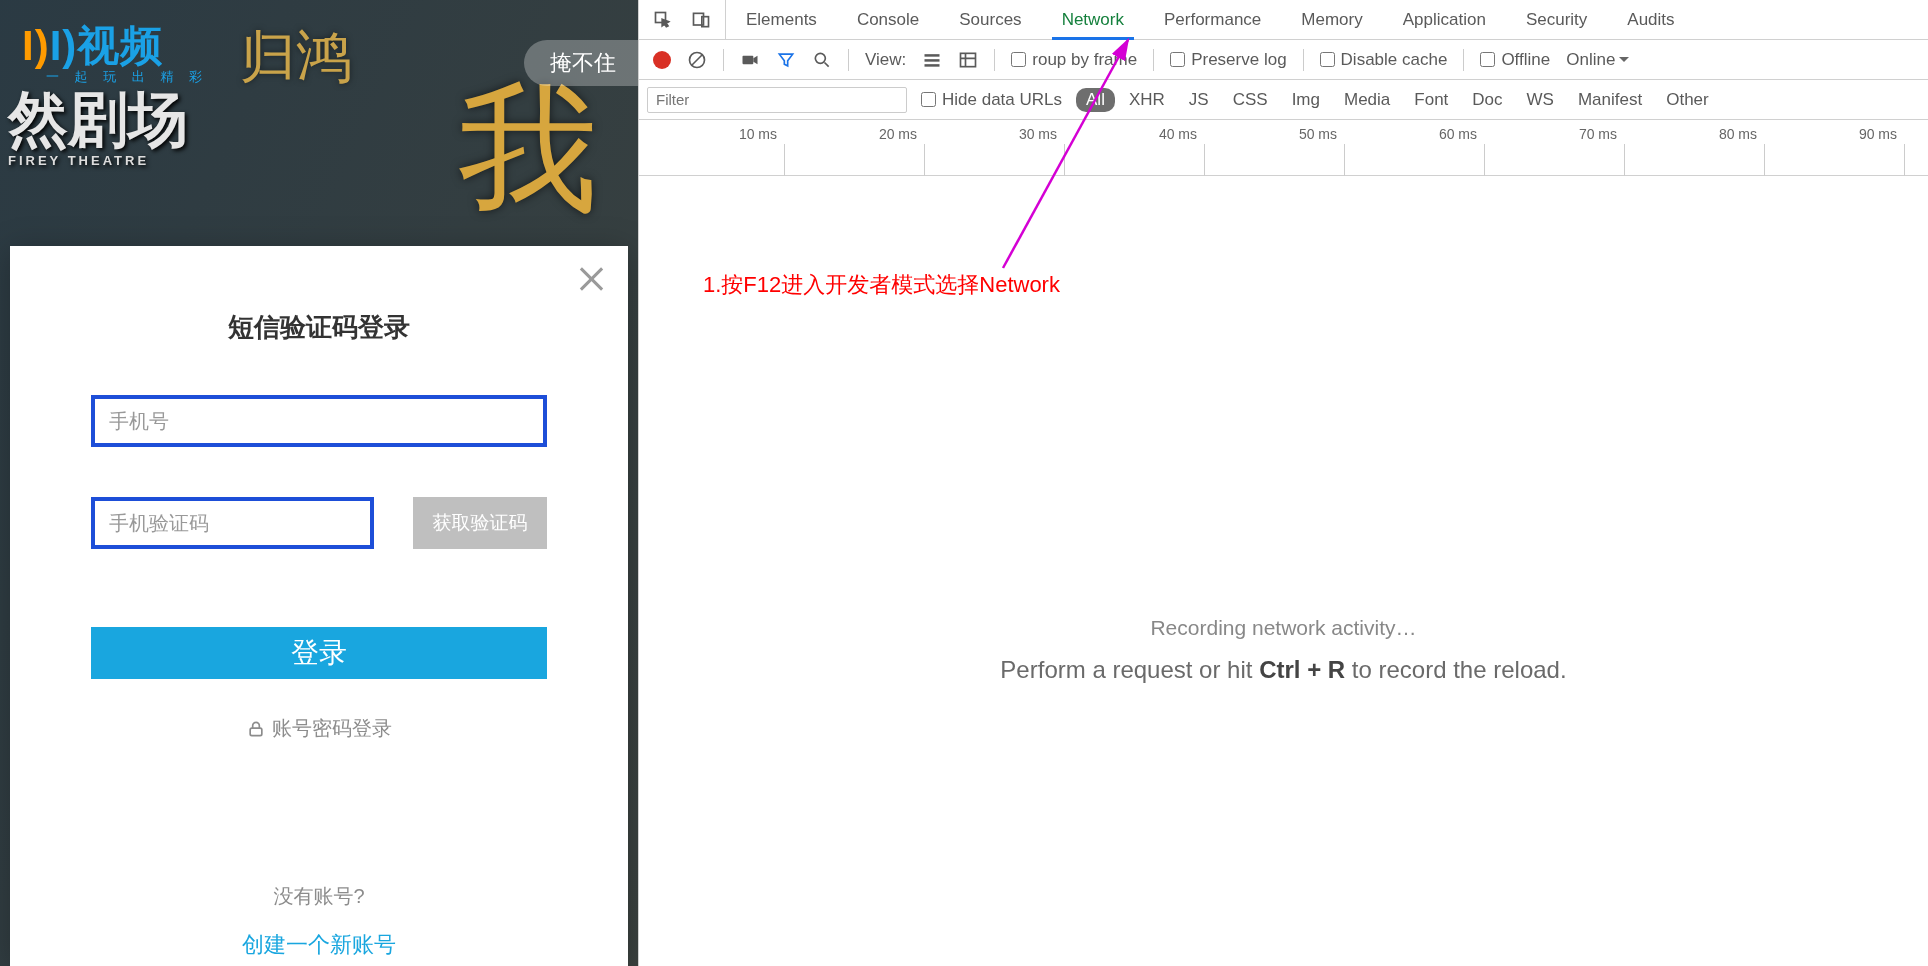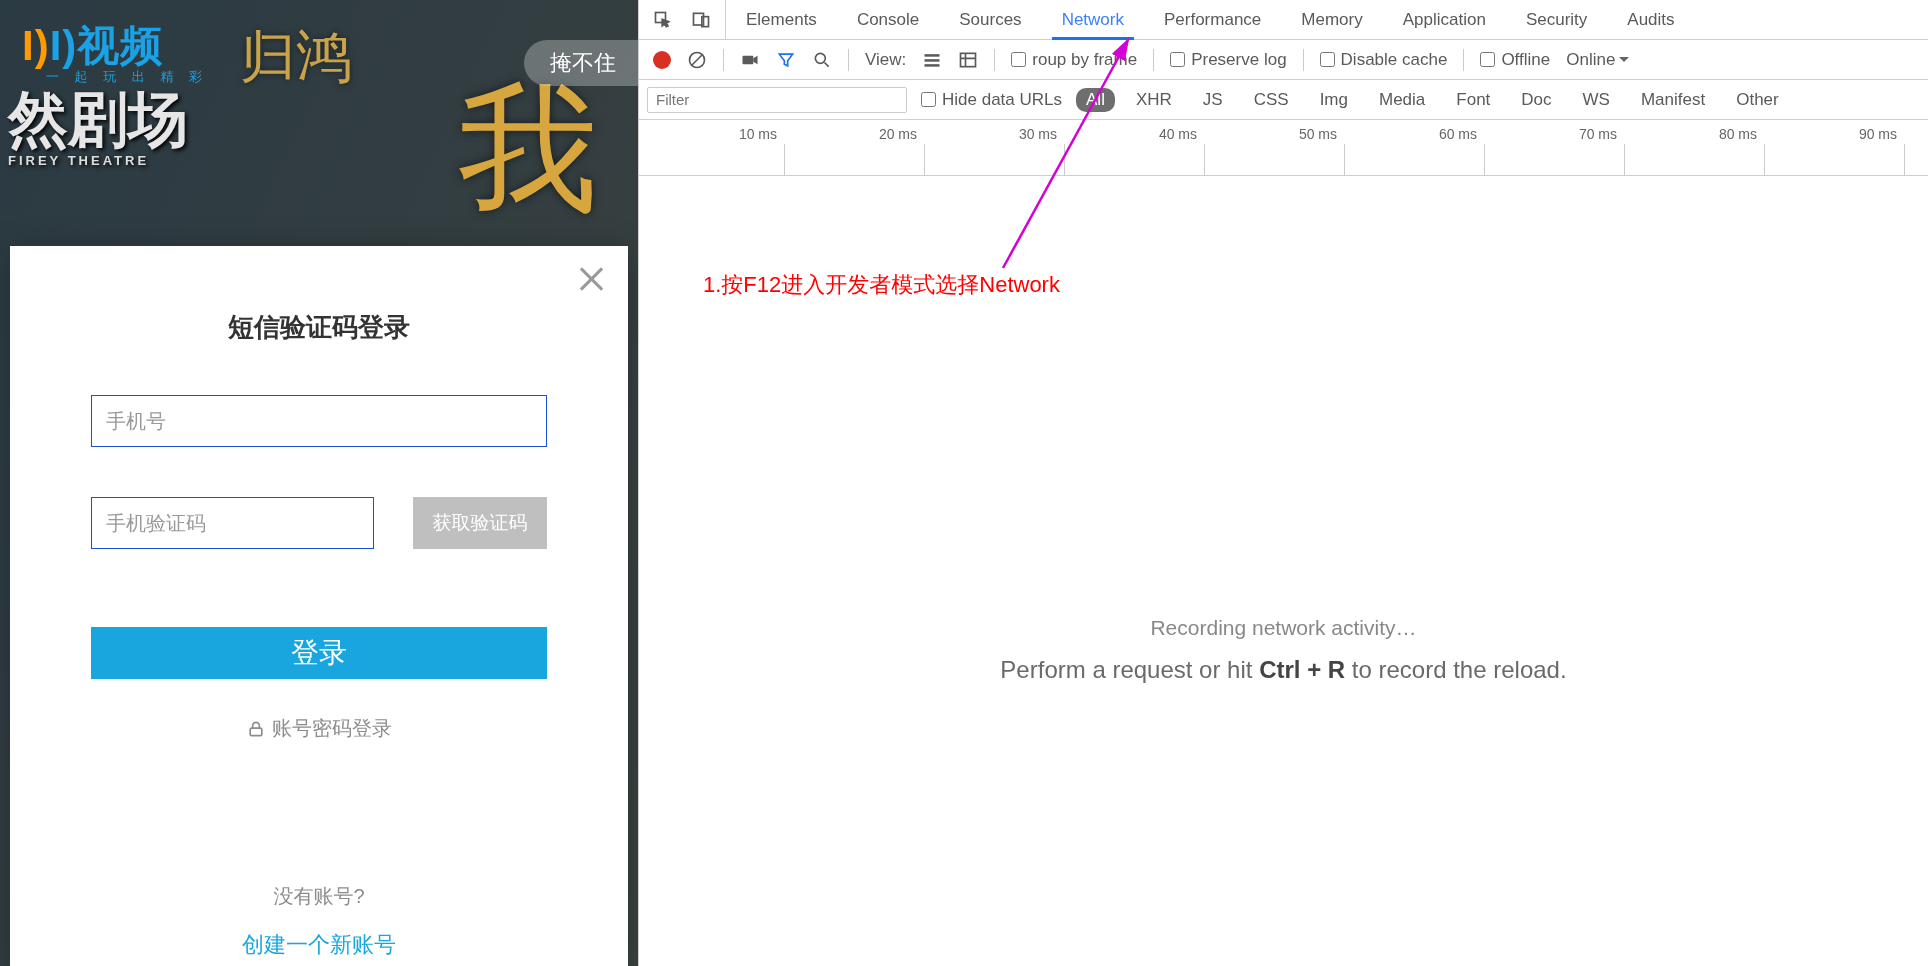--- a/index.html
+++ b/index.html
@@ -26,40 +26,40 @@
 .qr-box::after { left:8px; top:8px; width:14px; height:14px; background:#fff; box-shadow: 32px 0 #fff, 0 32px #fff; }
 
 
 .login { position:absolute; left:10px; top:246px; width:618px; height:720px; background:#fff; box-shadow: 0 4px 30px rgba(0,0,0,.25); }
 .login-close { position:absolute; right:22px; top:18px; width:30px; height:30px; cursor:pointer; }
 .login-close::before, .login-close::after { content:""; position:absolute; left:14px; top:0; width:3px; height:30px; background:#9a9a9a; }
 .login-close::before { transform: rotate(45deg); }
 .login-close::after { transform: rotate(-45deg); }
 .login-title { text-align:center; font-size:26px; color:#333; font-weight:600; margin-top:64px; }
 .login-form { width:456px; margin: 50px auto 0; }
-.login-input { width:100%; height:52px; border:1px solid #1d4ed8; font-size:20px; padding:0 14px; color:#333; outline:none; }
+.login-input { width:100%; height:52px; border:4px solid #1d4ed8; font-size:20px; padding:0 14px; color:#333; outline:none; }
 .login-input::placeholder { color:#999; }
 .login-row2 { display:flex; margin-top:50px; gap:10px;border-radius:26px; }
 .login-row2 .login-input { flex:1; }
 .btn-code { width:134px; height:52px; background:#bfbfbf; color:#fff; border:none; font-size:19px; cursor:pointer;margin-left:29px; }
 .btn-login { width:100%; height:52px; margin-top:78px; background:#19a6df; color:#fff; border:none; font-size:28px; cursor:pointer; }
 .pwd-login { display:flex; align-items:center; justify-content:center; gap:6px; margin-top:36px; color:#8c8c8c; font-size:20px; cursor:pointer; }
 .lock-ico { width:20px; height:20px; }
 .lock-ico svg { width:100%; height:100%; }
 .login-footer { position:absolute; bottom:6px; left:0; right:0; text-align:center; }
 .login-footer .q { color:#8c8c8c; font-size:20px; }
 .login-footer .create { color:#19a6df; font-size:22px; margin-top:20px; cursor:pointer; }
 
 
 .devtools { position:absolute; left:638px; top:0; right:0; bottom:0; background:#fff; border-left:1px solid #d0d0d0; }
 .dt-tabs { height:40px; border-bottom:1px solid #d0d0d0; display:flex; align-items:stretch; font-size:17px; color:#5a5a5a; }
 .dt-iconbox { display:flex; align-items:center; padding:0 14px; gap:18px; border-right:1px solid #d0d0d0; }
 .dt-iconbox svg { width:20px; height:20px; }
 .dt-tab { padding:0 20px; display:flex; align-items:center; cursor:pointer; position:relative; }
-.dt-tab.active { color:#3b82f6; }
+.dt-tab.active { color:#15803d; }
 .dt-tab.active::after { content:""; position:absolute; left:10px; right:10px; bottom:-1px; height:3px; background:#1a73e8; }
 
 .dt-toolbar { height:40px; border-bottom:1px solid #d0d0d0; display:flex; align-items:center; padding:0 14px; gap:16px; font-size:17px; color:#5a5a5a; }
 .rec-dot { width:18px; height:18px; border-radius:50%; background:#d93025; }
 .tb-sep { width:1px; height:22px; background:#ccc; }
 .tb-ico { width:20px; height:20px; display:flex; align-items:center; justify-content:center; }
 .tb-ico svg { width:100%; height:100%; }
 .funnel { color:#1a73e8; }
 .tb-label { color:#5a5a5a; }
 .chk { display:flex; align-items:center; gap:6px; }
@@ -225,21 +225,21 @@
         <span class="tri"></span>
       </span>
   </div>
 
   <div class="dt-filterbar">
     <input class="filter-input" placeholder="Filter" style="">
     <label class="chk">
         <input type="checkbox" style="">
         <span>Hide data URLs</span>
       </label>
-    <div id="type-pills" style="display:flex;gap:11px;align-items:flex-end">
+    <div id="type-pills" style="display:flex;gap:4px;align-items:flex-end">
         <span class="pill active">All</span>
         <span class="pill">XHR</span>
         <span class="pill">JS</span>
         <span class="pill">CSS</span>
         <span class="pill">Img</span>
         <span class="pill">Media</span>
         <span class="pill">Font</span>
         <span class="pill">Doc</span>
         <span class="pill">WS</span>
         <span class="pill">Manifest</span>

